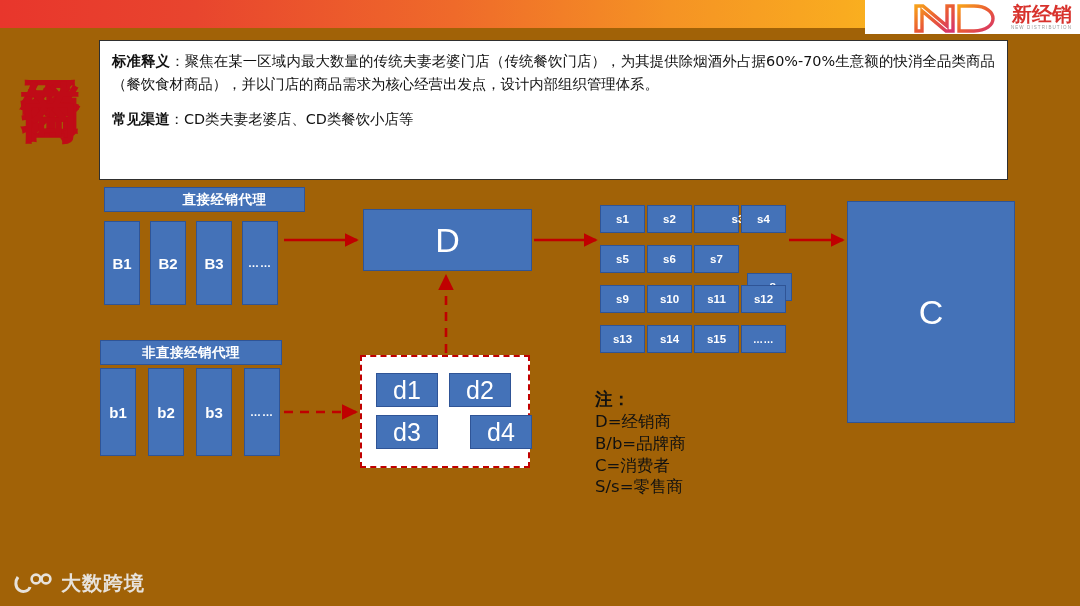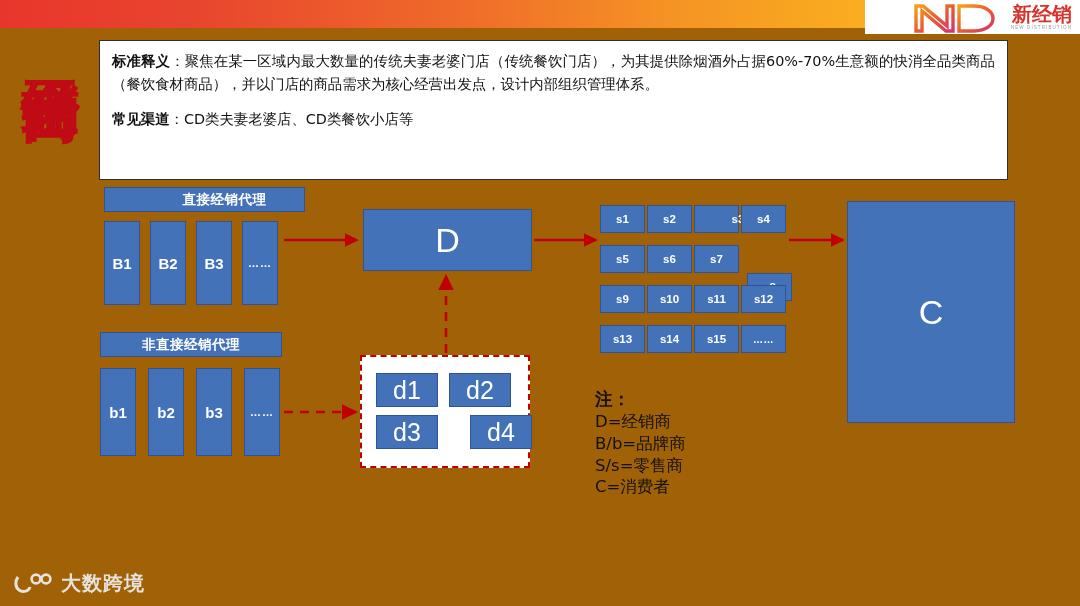--- a/index.html
+++ b/index.html
@@ -70,21 +70,21 @@
     font-family: "Liberation Sans", sans-serif;
   }
 
   .hdr-direct, .hdr-indirect {
     position: absolute; height: 25px;
     font-size: 13.5px; font-weight: 700;
     font-family: "DejaVu Sans", sans-serif;
     letter-spacing: .5px;
   }
   .hdr-direct   { left: 104px; top: 187px; width: 201px; padding-left: 40px; }
-  .hdr-indirect { left: 100px; top: 332px; width: 182px; }
+  .hdr-indirect { left: 100px; top: 340px; width: 182px; }
 
   .bcol {
     position: absolute; width: 36px; height: 84px;
     font-size: 15px; font-weight: 700;
   }
   .bcol.dots { font-size: 11px; font-weight: 700; letter-spacing: 1px; }
   .brow2 { height: 88px; }
 
   
   .dbox {
@@ -239,22 +239,22 @@
 
     <line x1="534" y1="240" x2="596" y2="240" stroke="#c00000" stroke-width="2.3" marker-end="url(#ah)"></line>
 
     <line x1="789" y1="240" x2="843" y2="240" stroke="#c00000" stroke-width="2.3" marker-end="url(#ah)"></line>
   </svg>
 
   <div class="note">
     <div class="hd">注：</div>
     <div>D=经销商</div>
     <div>B/b=品牌商</div>
+    <div>C=消费者</div>
     <div>S/s=零售商</div>
-    <div>C=消费者</div>
   </div>
 
   <div class="wm">
     <svg width="40" height="24" viewBox="0 0 40 24">
       <path d="M4 6 C1 10 1 16 5 19 C9 22 15 20 16 16" fill="none" stroke="#ededed" stroke-width="3"></path>
       <circle cx="22" cy="8" r="4.4" fill="none" stroke="#ededed" stroke-width="2.6"></circle>
       <circle cx="32" cy="8" r="4.4" fill="none" stroke="#ededed" stroke-width="2.6"></circle>
     </svg>
     <span class="wm-text">大数跨境</span>
   </div>

